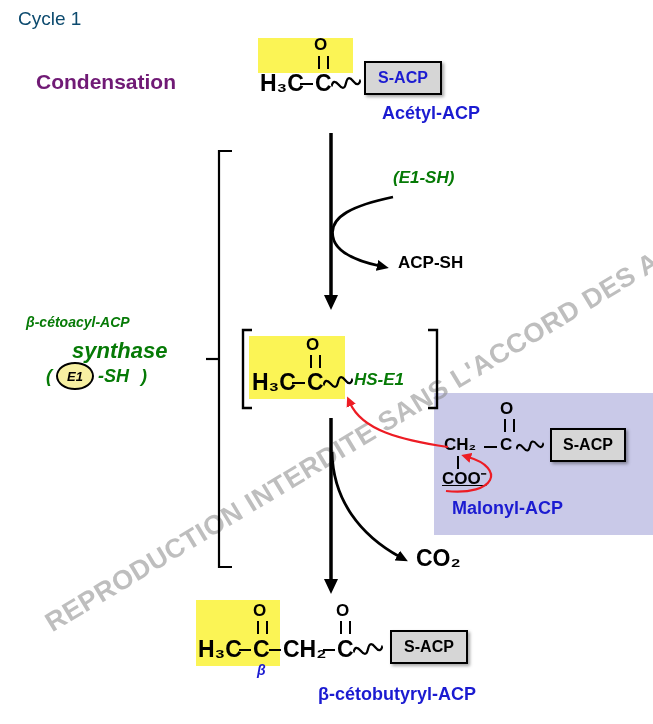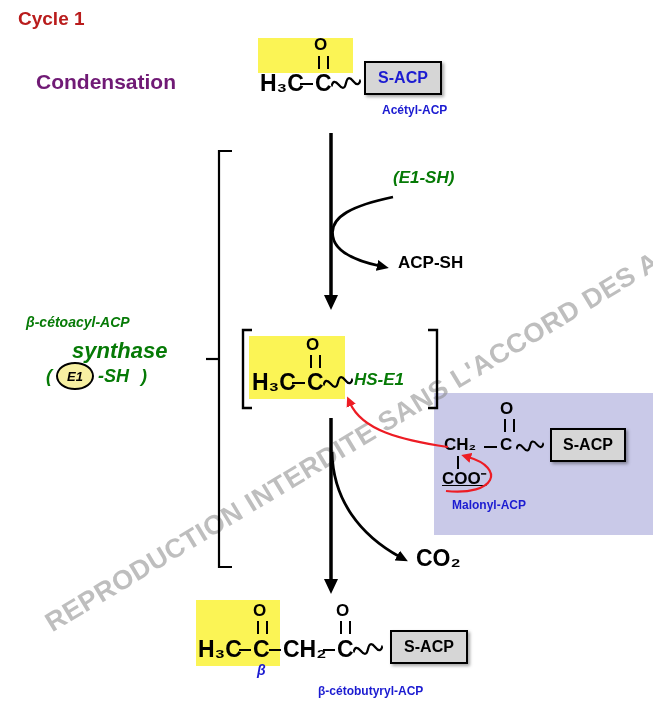--- a/index.html
+++ b/index.html
@@ -19,23 +19,23 @@
   .bond-v { position:absolute; z-index:4; width:0; border-left:2.5px solid #000; }
   .acp-box {
     position:absolute; z-index:4;
     background:#d6d6d6; border:2px solid #000;
     display:flex; align-items:center; justify-content:center;
     font-weight:bold; font-size:16px; color:#000;
     box-shadow:2px 2px 3px rgba(0,0,0,0.35);
   }
   .hl-yellow { background:#fbf455; }
   .lavender  { background:#c9c9e8; }
-  .blue-label { color:#1b1bd1; font-weight:bold; font-size:12px; }
+  .blue-label { color:#1b1bd1; font-weight:bold; font-size:18px; }
   .green-it { color:#067a06; font-weight:bold; font-style:italic; }
-  .cycle-title { color:#b91c1c; font-weight:bold; font-size:19px; }
+  .cycle-title { color:#0c4a6e; font-weight:normal; font-size:19px; }
   .step-title { color:#701a75; font-weight:bold; font-size:21px; }
   .watermark {
     position:absolute; z-index:3;
     left:40px; top:612px;
     font-size:27px; font-weight:bold; letter-spacing:0.5px;
     color:#8a8a8a; opacity:0.55; white-space:nowrap;
     transform:rotate(-31deg); transform-origin:0 0;
     pointer-events:none;
   }
   svg.overlay { position:absolute; left:0; top:0; z-index:5; pointer-events:none; }

